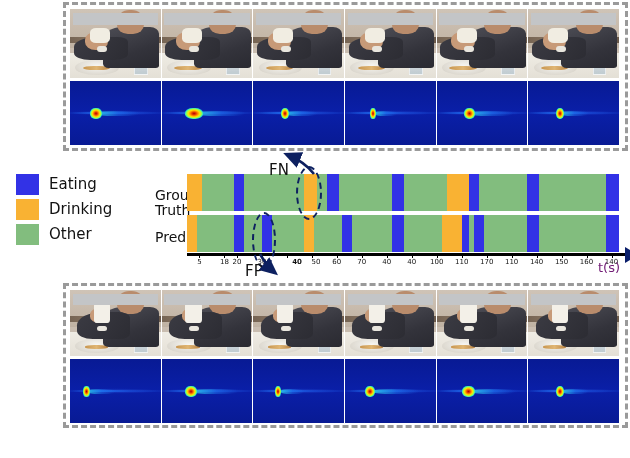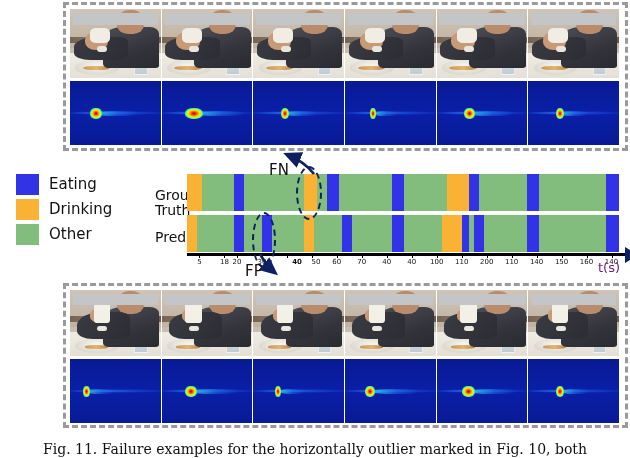--- a/index.html
+++ b/index.html
@@ -396,21 +396,21 @@
         <div class="tick-lbl" style="left: 174.8px;">70</div>
         <div class="tick" style="left: 199.771px;"></div>
         <div class="tick-lbl" style="left: 199.771px;">40</div>
         <div class="tick" style="left: 224.743px;"></div>
         <div class="tick-lbl" style="left: 224.743px;">40</div>
         <div class="tick" style="left: 249.714px;"></div>
         <div class="tick-lbl" style="left: 249.714px;">100</div>
         <div class="tick" style="left: 274.686px;"></div>
         <div class="tick-lbl" style="left: 274.686px;">110</div>
         <div class="tick" style="left: 299.657px;"></div>
-        <div class="tick-lbl" style="left: 299.657px;">200</div>
+        <div class="tick-lbl" style="left: 299.657px;">170</div>
         <div class="tick" style="left: 324.629px;"></div>
         <div class="tick-lbl" style="left: 324.629px;">110</div>
         <div class="tick" style="left: 349.6px;"></div>
         <div class="tick-lbl" style="left: 349.6px;">140</div>
         <div class="tick" style="left: 374.571px;"></div>
         <div class="tick-lbl" style="left: 374.571px;">150</div>
         <div class="tick" style="left: 399.543px;"></div>
         <div class="tick-lbl" style="left: 399.543px;">160</div>
         <div class="tick" style="left: 424.514px;"></div>
         <div class="tick-lbl" style="left: 424.514px;">140</div>
@@ -566,17 +566,14 @@
         </div>
         <div class="radar">
           <div class="bg"></div>
           <div class="streak"></div>
           <div class="tail" style="left: 38%; width: 28%;"></div>
           <div class="blob" style="left: 30%; width: 9%;"></div>
         </div>
       </div>
   </div>
 
-  <div style="position:absolute;left:0;top:441px;width:630px;height:17px;overflow:hidden;
-              font-family:'DejaVu Serif','Liberation Serif',serif;font-size:14px;color:#111;
-              text-align:center;line-height:17px;">Fig. 11.  Failure examples for the horizontally outlier marked in Fig. 10, both</div>
 
 </div>
 
 </body></html>

